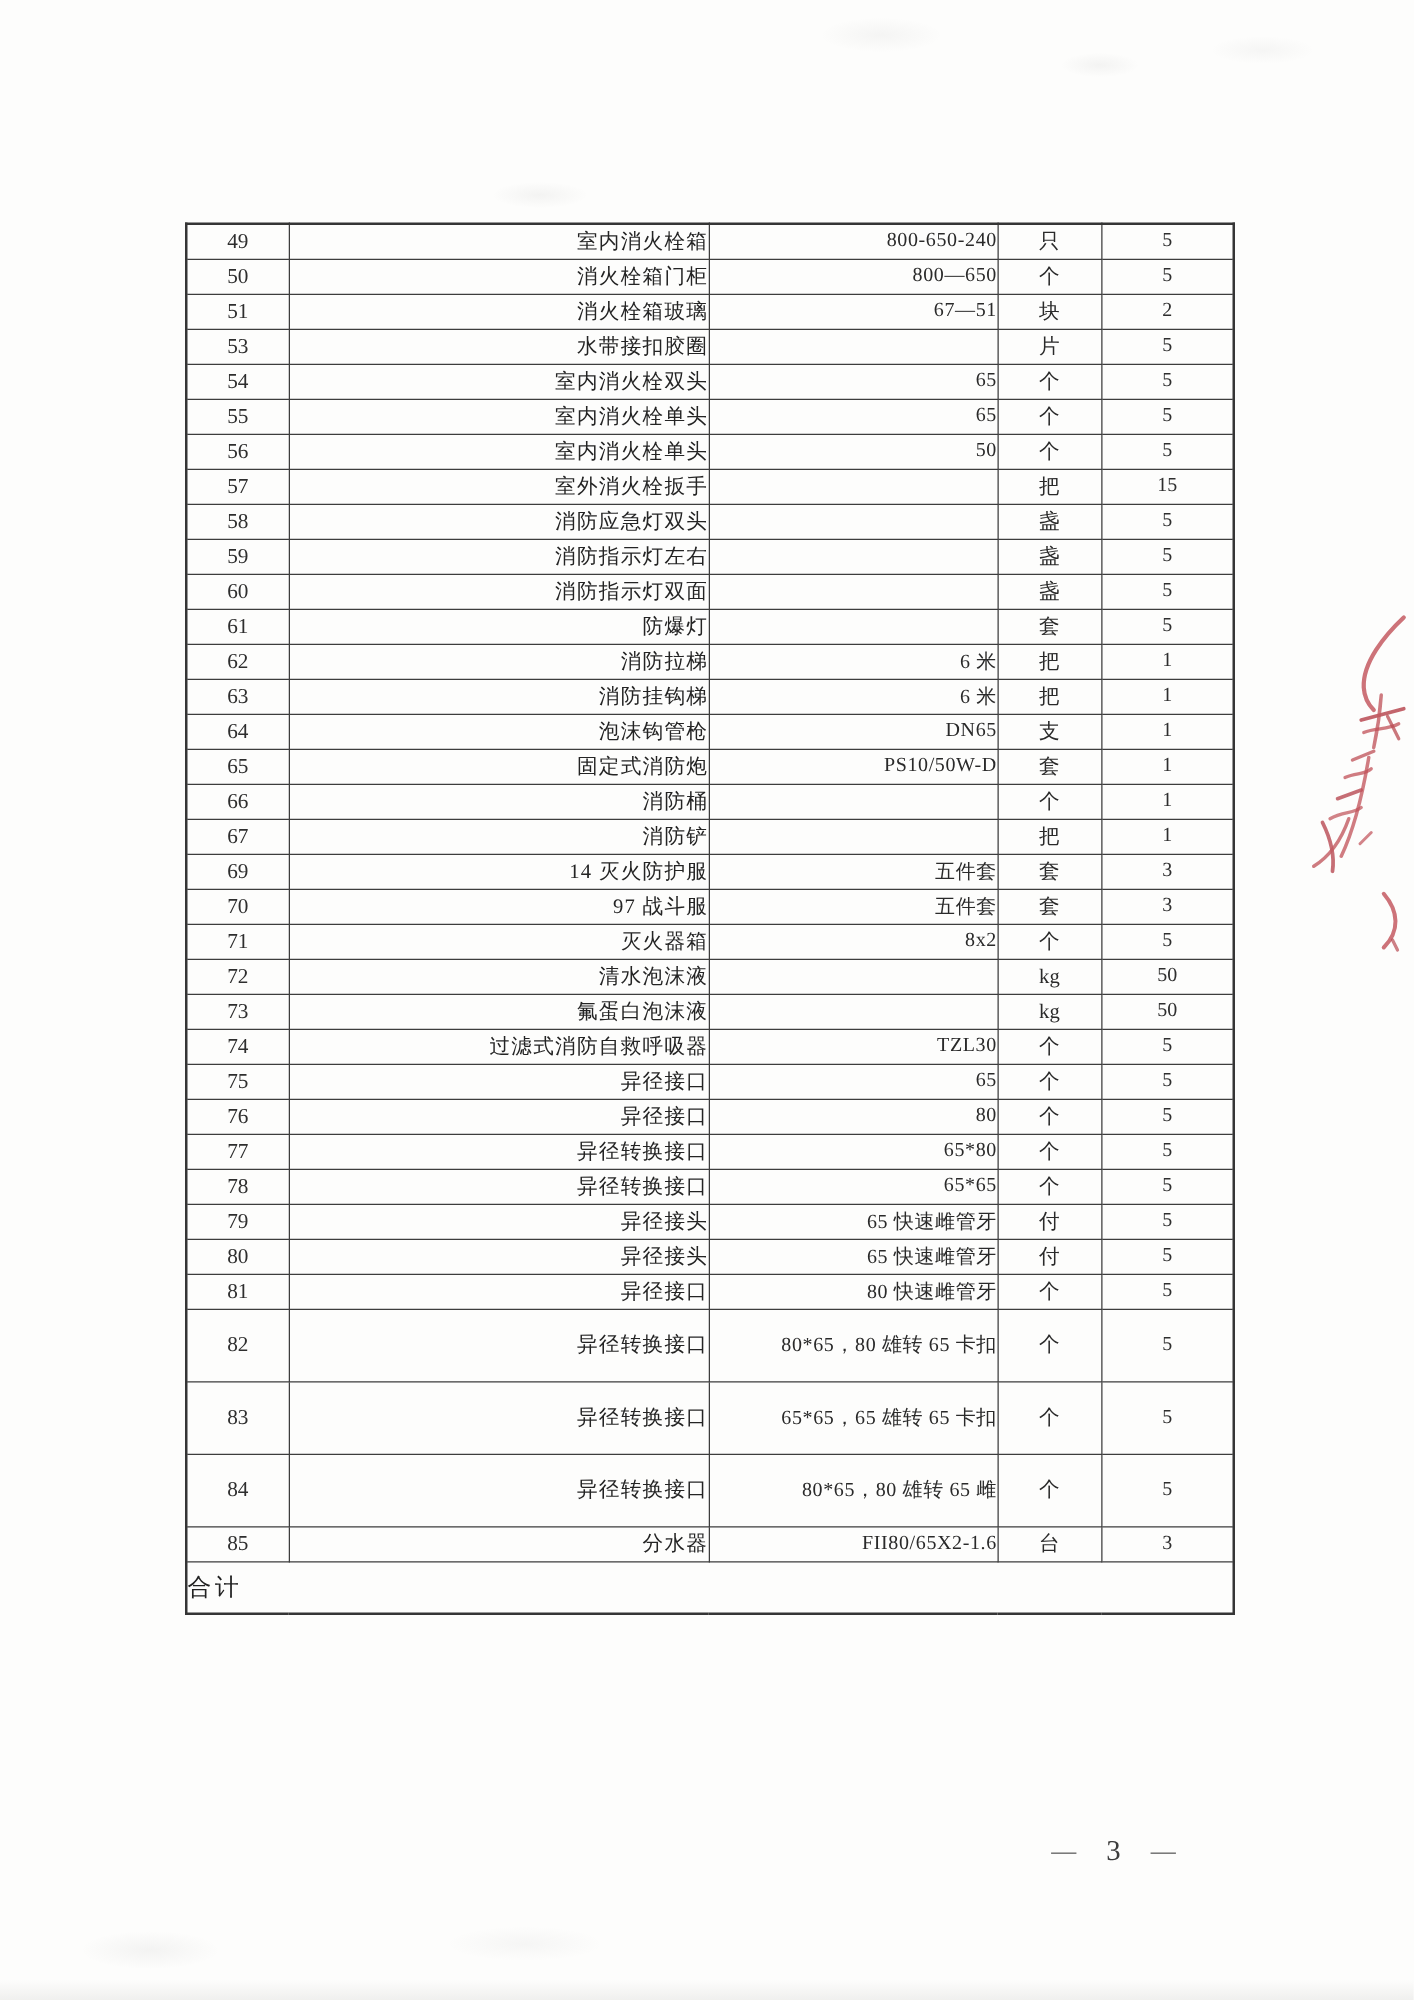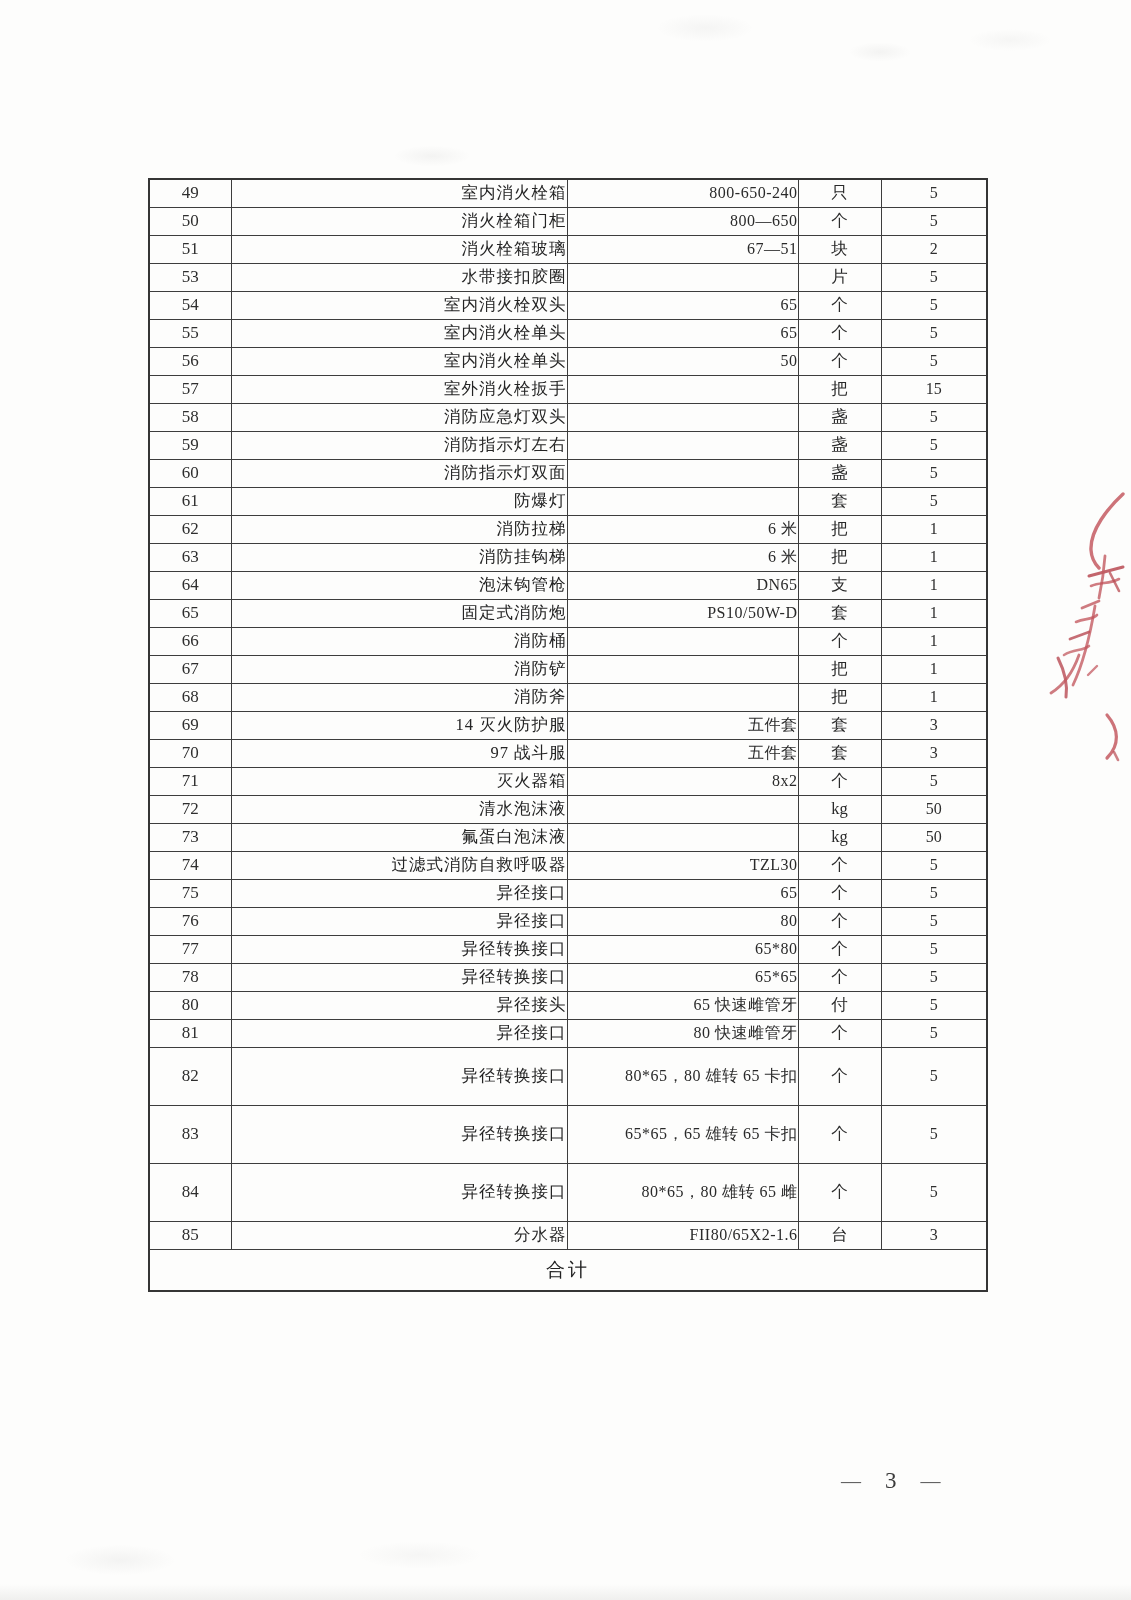--- a/index.html
+++ b/index.html
@@ -35,21 +35,21 @@
   tr.t-row{height:28px;}
   tr.t-row.tall{height:58px;}
   td.c-no{text-align:center;font-size:17px;color:#2e2e2e;}
   td.c-name{text-align:right;padding-left:18px;font-size:16.5px;letter-spacing:1px;color:#242424;}
   td.c-spec{text-align:right;padding-left:12px;font-size:16px;letter-spacing:0.5px;color:#2a2a2a;}
   td.c-spec.indent{padding-left:28px;}
   td.c-unit{text-align:center;font-size:16.5px;color:#2a2a2a;}
   td.c-qty{text-align:center;font-size:16px;color:#2e2e2e;}
   tr.total-row{height:42px;}
   tr.total-row td{
-    text-align:center;font-size:19px;letter-spacing:3px;color:#222;font-family:Liberation Mono, monospace;
+    font-size:19px;letter-spacing:3px;color:#222;font-family:Liberation Mono, monospace;
   }
   .page-num{
     position:absolute;left:841px;top:1468px;
     display:flex;align-items:center;gap:24px;
     color:#4a4a4a;
   }
   .page-num .dash{font-size:20px;color:#5a5a5a;}
   .page-num .num{font-size:23px;color:#3c3c3c;}
   .signature{
     position:absolute;left:1030px;top:488px;width:101px;height:312px;
@@ -190,27 +190,20 @@
     <td class="c-qty">1</td>
   </tr>
       <tr class="t-row">
     <td class="c-no">67</td>
     <td class="c-name">消防铲</td>
     <td class="c-spec"></td>
     <td class="c-unit">把</td>
     <td class="c-qty">1</td>
   </tr>
       <tr class="t-row">
-    <td class="c-no">68</td>
-    <td class="c-name">消防斧</td>
-    <td class="c-spec"></td>
-    <td class="c-unit">把</td>
-    <td class="c-qty">1</td>
-  </tr>
-      <tr class="t-row">
     <td class="c-no">69</td>
     <td class="c-name">14 灭火防护服</td>
     <td class="c-spec">五件套</td>
     <td class="c-unit">套</td>
     <td class="c-qty">3</td>
   </tr>
       <tr class="t-row">
     <td class="c-no">70</td>
     <td class="c-name">97 战斗服</td>
     <td class="c-spec">五件套</td>
@@ -264,20 +257,27 @@
     <td class="c-name">异径转换接口</td>
     <td class="c-spec">65*80</td>
     <td class="c-unit">个</td>
     <td class="c-qty">5</td>
   </tr>
       <tr class="t-row">
     <td class="c-no">78</td>
     <td class="c-name">异径转换接口</td>
     <td class="c-spec">65*65</td>
     <td class="c-unit">个</td>
+    <td class="c-qty">5</td>
+  </tr>
+      <tr class="t-row">
+    <td class="c-no">79</td>
+    <td class="c-name">异径接头</td>
+    <td class="c-spec">65 快速雌管牙</td>
+    <td class="c-unit">付</td>
     <td class="c-qty">5</td>
   </tr>
       <tr class="t-row">
     <td class="c-no">80</td>
     <td class="c-name">异径接头</td>
     <td class="c-spec">65 快速雌管牙</td>
     <td class="c-unit">付</td>
     <td class="c-qty">5</td>
   </tr>
       <tr class="t-row">

